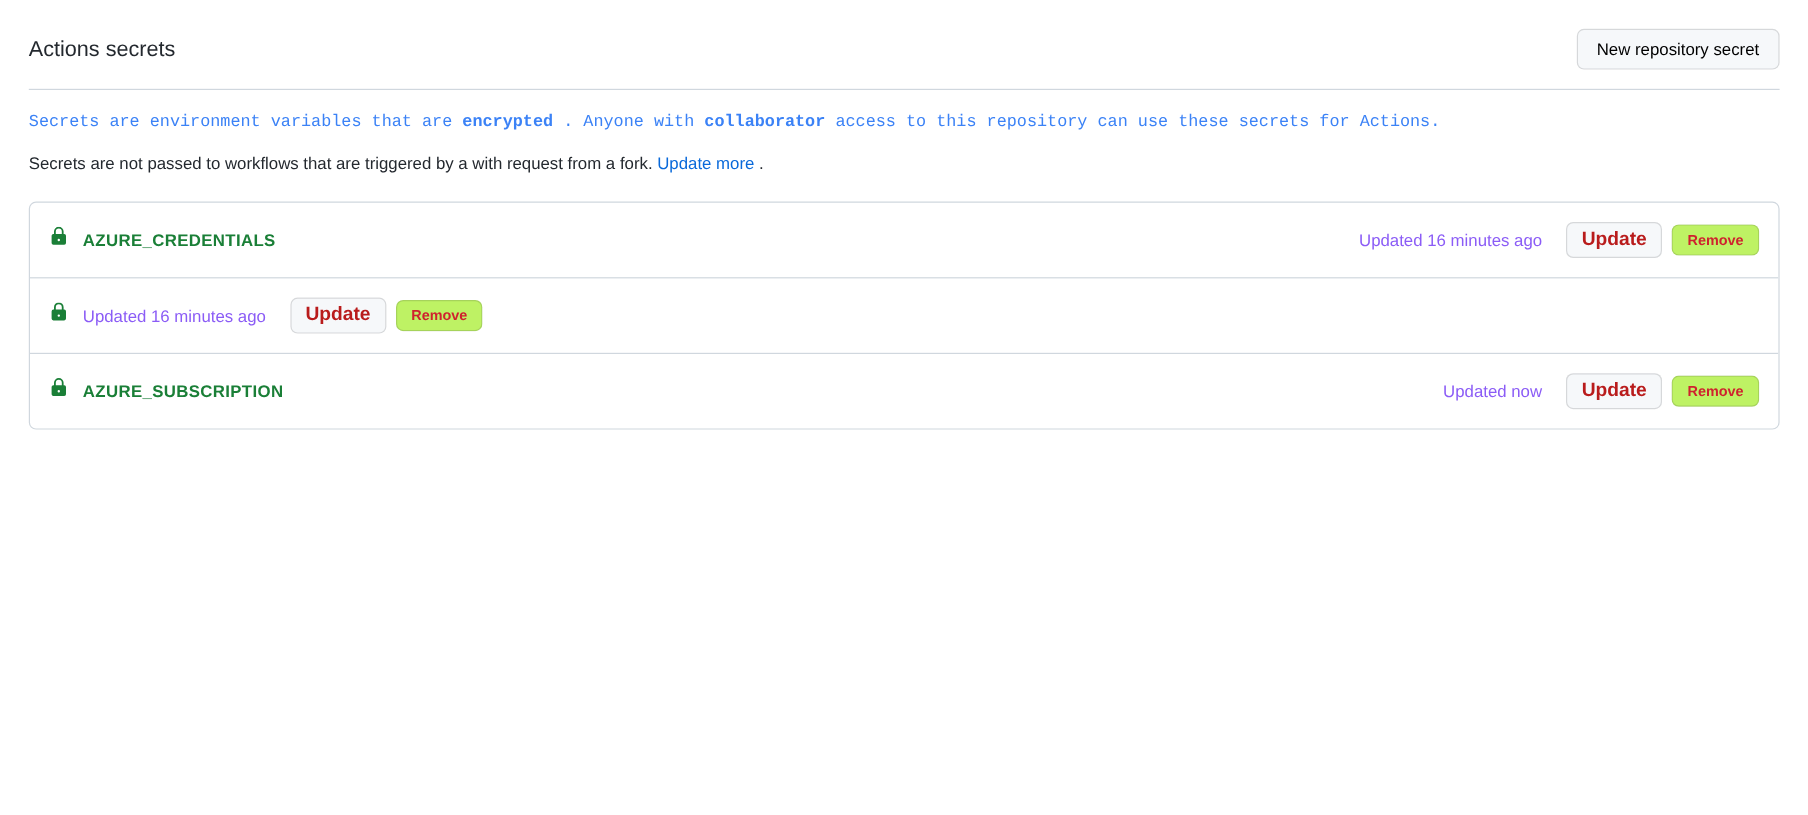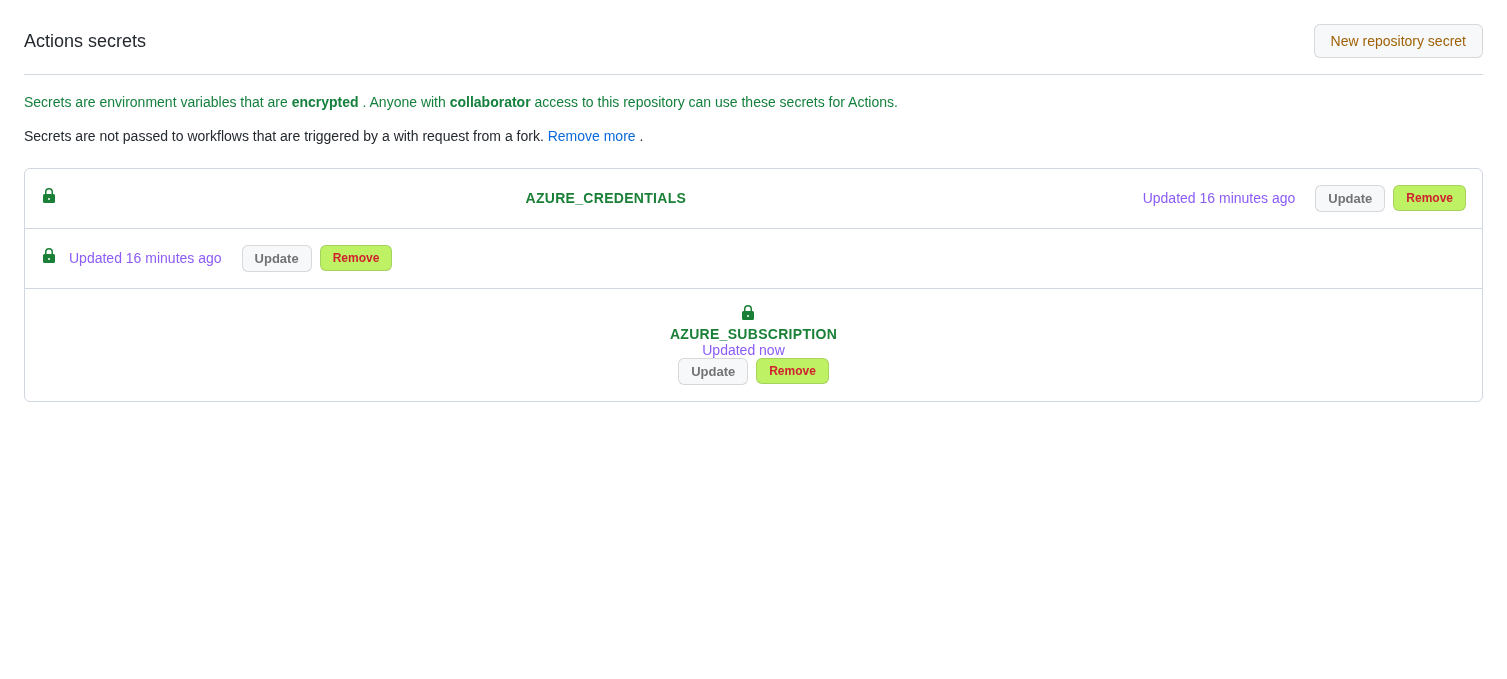--- a/index.html
+++ b/index.html
@@ -28,33 +28,34 @@
     .page-title {
       font-size: 18px;
       font-weight: 400;
       color: #24292f;
     }
 
     .new-secret-btn {
       padding: 8px 16px;
       font-size: 14px;
       font-weight: 500;
-      color: #a16207;
+      color: #000000;
       background-color: #f6f8fa;
       border: 1px solid rgba(31, 35, 40, 0.15);
       border-radius: 6px;
       cursor: pointer;
       white-space: nowrap;
     }
 
     .description {
       margin-bottom: 12px;
       line-height: 1.6;
-      color: #15803d;
-      font-size: 14px;
+      color: #3b82f6;
+      font-size: 14px;
+      font-family: Liberation Mono, monospace;
     }
 
     .description strong {
       font-weight: 600;
     }
 
     .description-fork {
       margin-bottom: 20px;
       line-height: 1.6;
       color: #24292f;
@@ -74,57 +75,55 @@
 
     .secret-row {
       display: flex;
       align-items: center;
       padding: 16px 16px;
       border-bottom: 1px solid #d0d7de;
     }
 
     .secret-row:last-child {
       border-bottom: none;
-      flex-direction: column;
     }
 
     .lock-icon {
       color: #1a7f37;
       font-size: 18px;
       margin-right: 12px;
       flex-shrink: 0;
     }
 
     .secret-name {
       flex: 1;
       color: #1a7f37;
       font-weight: 600;
       font-size: 14px;
       letter-spacing: 0.3px;
-      text-align: center;
     }
 
     .secret-updated {
       color: #8b5cf6;
       font-size: 14px;
       margin-right: 20px;
       white-space: nowrap;
     }
 
     .secret-actions {
       display: flex;
       gap: 8px;
       align-items: center;
     }
 
     .btn-update {
       padding: 5px 12px;
-      font-size: 13px;
-      font-weight: 600;
-      color: #737373;
+      font-size: 16px;
+      font-weight: 600;
+      color: #b91c1c;
       background-color: #f6f8fa;
       border: 1px solid rgba(31, 35, 40, 0.15);
       border-radius: 6px;
       cursor: pointer;
     }
 
     .btn-remove {
       padding: 5px 12px;
       font-size: 12px;
       font-weight: 600;
@@ -146,21 +145,21 @@
 <p class="description">
   <span>Secrets are environment variables that are </span>
   <strong>encrypted</strong>
   <span>. Anyone with </span>
   <strong>collaborator</strong>
   <span> access to this repository can use these secrets for Actions.</span>
 </p>
 
 <p class="description-fork">
   <span>Secrets are not passed to workflows that are triggered by a with request from a fork. </span>
-  <a href="#" class="learn-more">Remove more</a>
+  <a href="#" class="learn-more">Update more</a>
   <span>.</span>
 </p>
 
 <div class="secrets-table" id="secrets-container">
 <div class="secret-row">
       <span class="lock-icon">
         <svg width="16" height="16" viewBox="0 0 16 16" fill="currentColor" xmlns="http://www.w3.org/2000/svg">
           <path fill-rule="evenodd" d="M4 4a4 4 0 1 1 8 0v2h.5A1.5 1.5 0 0 1 14 7.5v6A1.5 1.5 0 0 1 12.5 15h-9A1.5 1.5 0 0 1 2 13.5v-6A1.5 1.5 0 0 1 3.5 6H4V4zm6.5 2H5.5V4a2.5 2.5 0 0 1 5 0v2zM8 10a1 1 0 1 0 0 2 1 1 0 0 0 0-2z"></path>
         </svg>
       </span>

